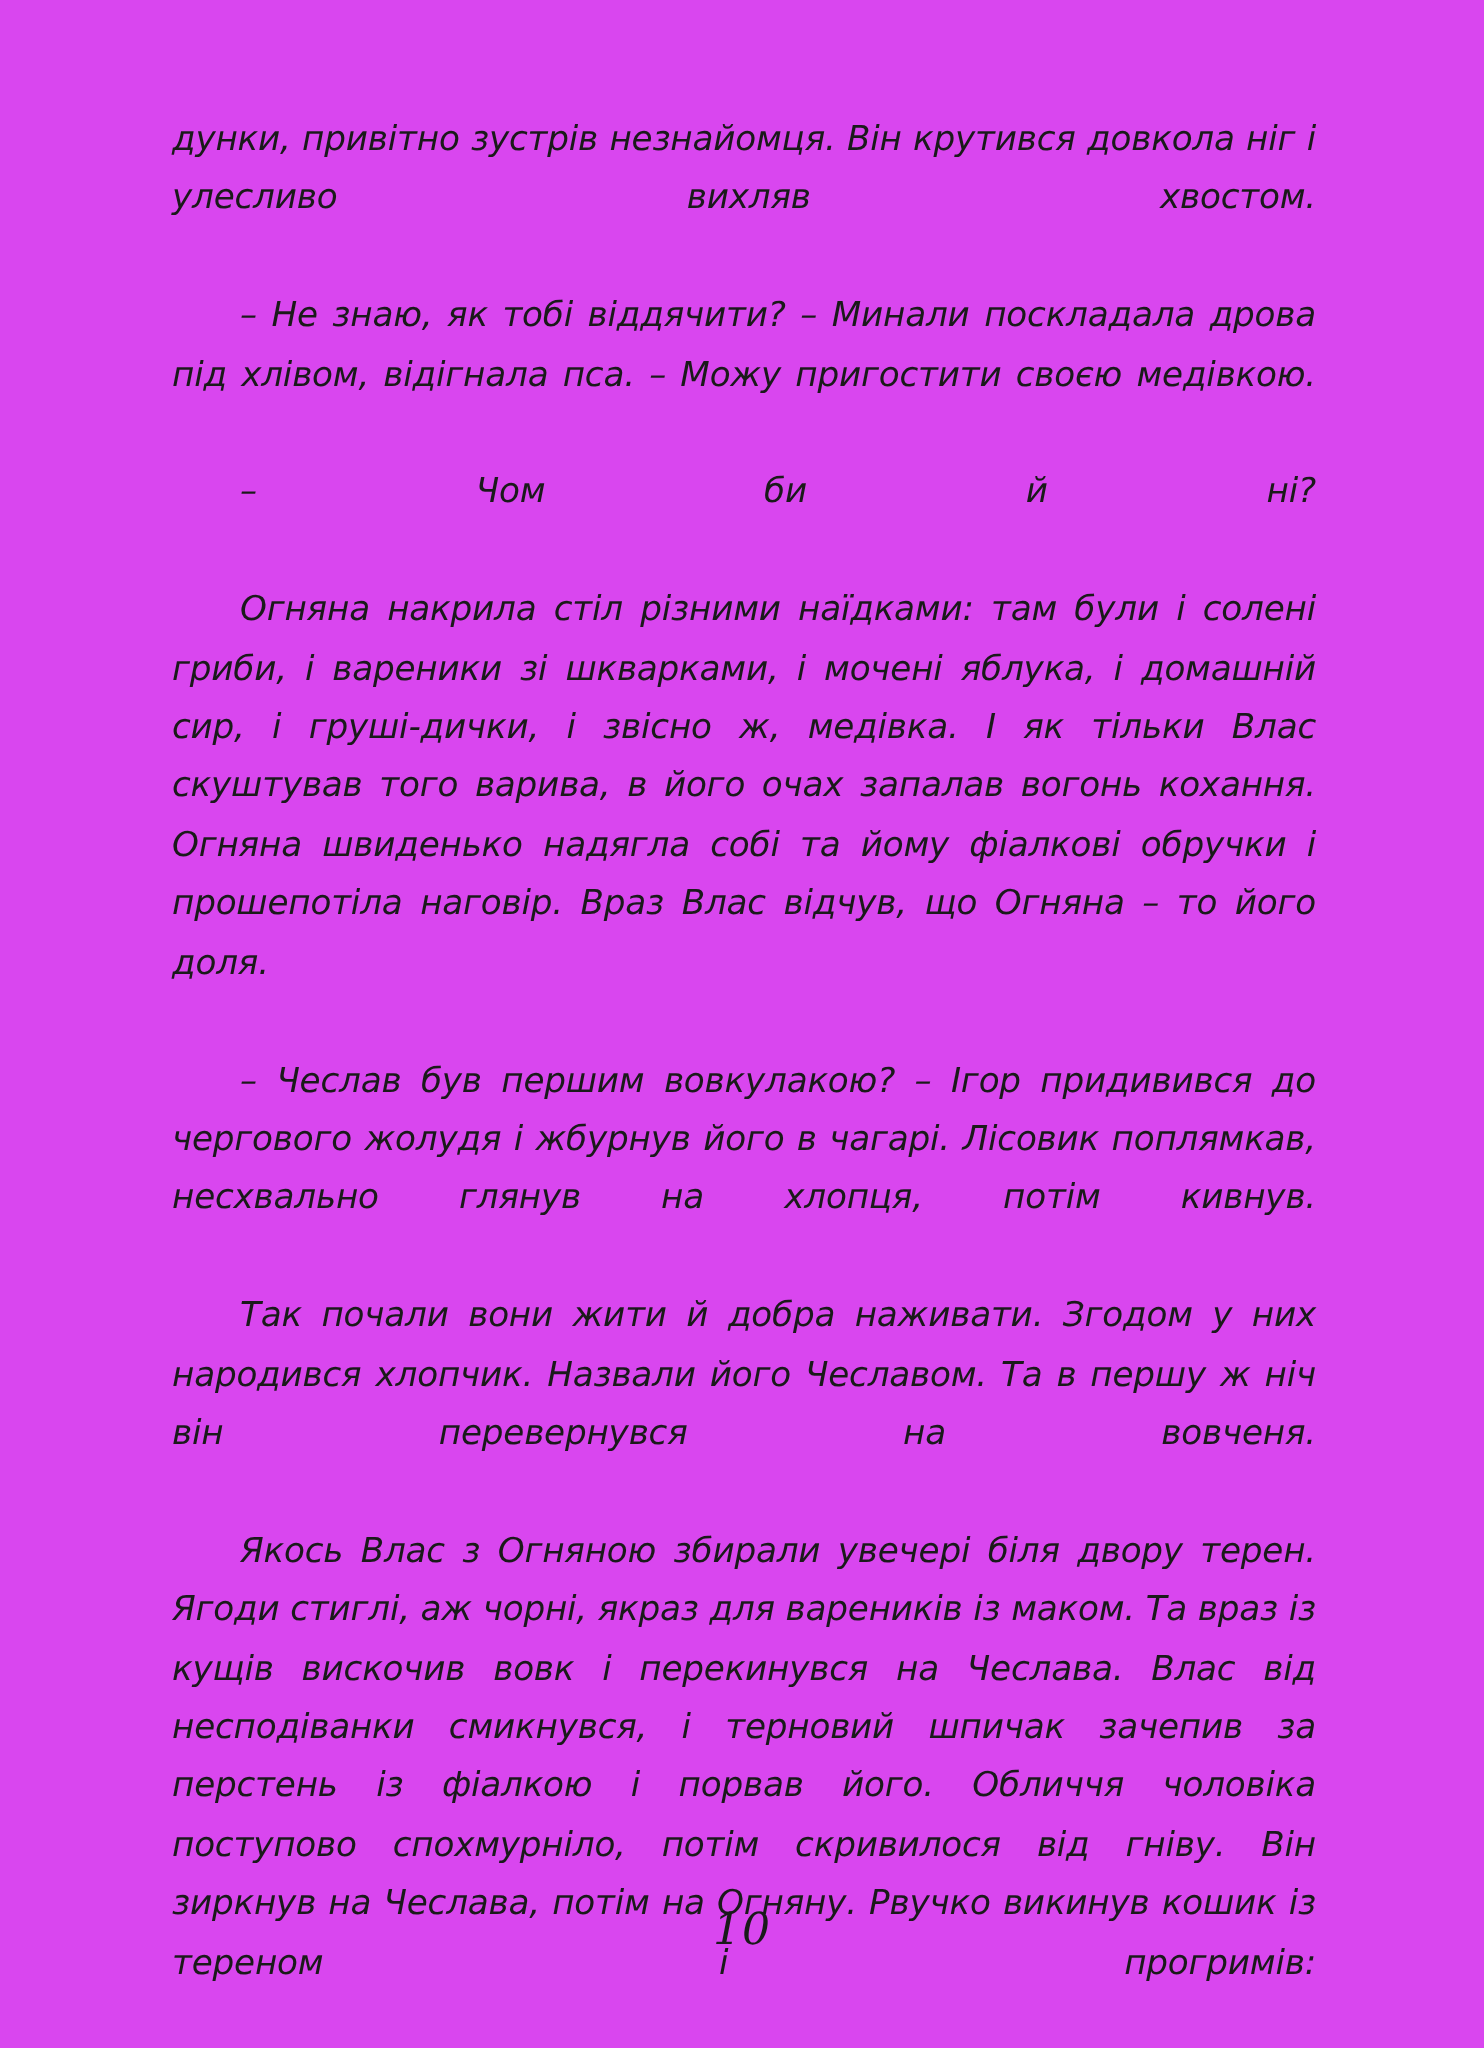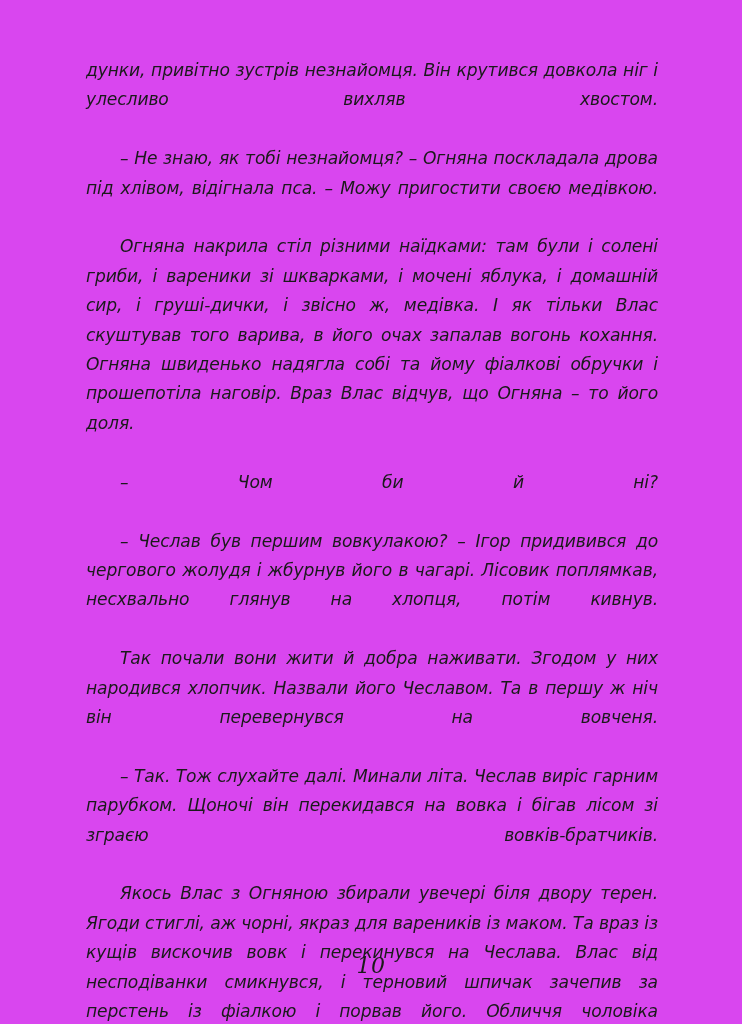--- a/index.html
+++ b/index.html
@@ -78,25 +78,24 @@
   }
 </style>
 </head>
 <body>
 
 <div id="page">
 
   <div id="text-block">
 
     <p class="para cont">дунки, привітно зустрів незнайомця. Він крутився довкола ніг і улес­ливо вихляв хвостом.</p>
-    <p class="para indent">– Не знаю, як тобі незнайомця? – Огняна поскладала дрова під хлі­вом, відігнала пса. – Можу пригостити своєю медівкою.</p>
+    <p class="para indent">– Не знаю, як тобі віддячити? – Минали поскладала дрова під хлі­вом, відігнала пса. – Можу пригостити своєю медівкою.</p>
+    <p class="para indent">– Чом би й ні?</p>
     <p class="para indent">Огняна накрила стіл різними наїдками: там були і солені гриби, і вареники зі шкварками, і мочені яблука, і домашній сир, і груші-дич­ки, і звісно ж, медівка. І як тільки Влас скуштував того варива, в його очах запалав вогонь кохання. Огняна швиденько надягла собі та йому фіалкові обручки і прошепотіла наговір. Враз Влас відчув, що Огняна – то його доля.</p>
-    <p class="para indent">– Чом би й ні?</p>
     <p class="para indent">– Чеслав був першим вовкулакою? – Ігор придивився до черго­вого жолудя і жбурнув його в чагарі. Лісовик поплямкав, несхвально глянув на хлопця, потім кивнув.</p>
     <p class="para indent">Так почали вони жити й добра наживати. Згодом у них народився хлопчик. Назвали його Чеславом. Та в першу ж ніч він перевернувся на вовченя.</p>
-    <p class="para indent">– Так. Тож слухайте далі. Минали літа. Чеслав виріс гарним па­рубком. Щоночі він перекидався на вовка і бігав лісом зі зграєю вов­ків-братчиків.</p>
     <p class="para indent">Якось Влас з Огняною збирали увечері біля двору терен. Ягоди стиглі, аж чорні, якраз для вареників із маком. Та враз із кущів виско­чив вовк і перекинувся на Чеслава. Влас від несподіванки смикнув­ся, і терновий шпичак зачепив за перстень із фіалкою і порвав його. Обличчя чоловіка поступово спохмурніло, потім скривилося від гніву. Він зиркнув на Чеслава, потім на Огняну. Рвучко викинув кошик із тереном і прогримів:</p>
 
   </div>
 
   <div id="page-number">10</div>
 
 </div>
 
 </body></html>

